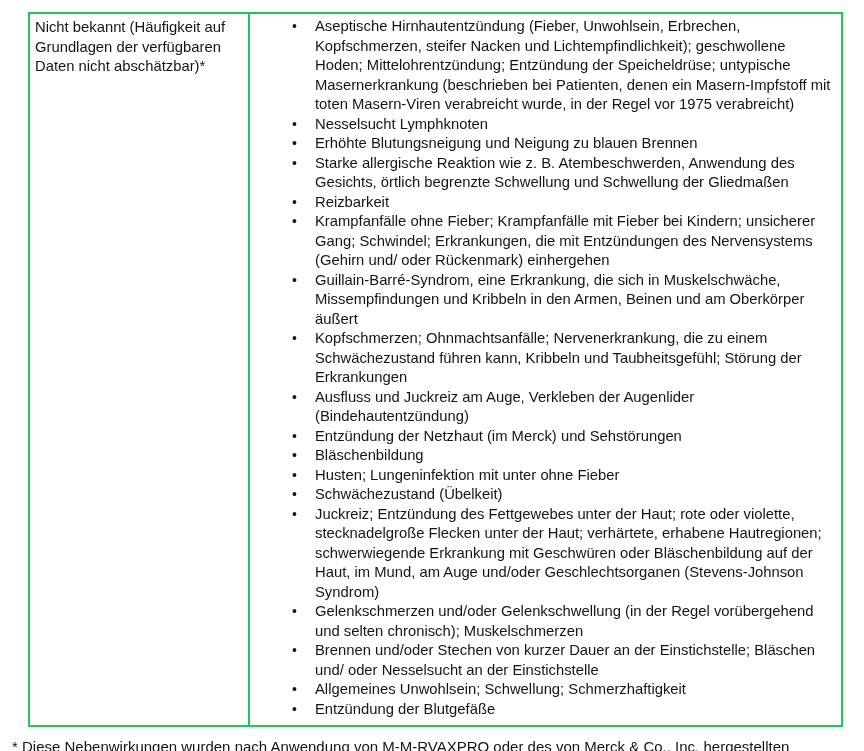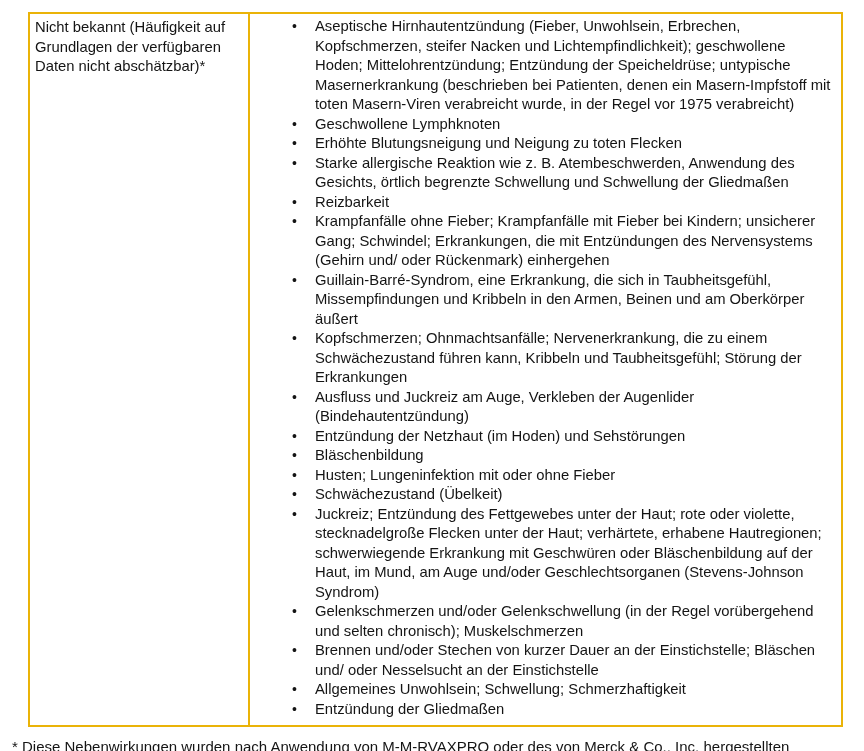--- a/index.html
+++ b/index.html
@@ -16,21 +16,21 @@
     overflow: hidden;
     box-sizing: border-box;
   }
   table.freq-table {
     border-collapse: collapse;
     table-layout: fixed;
     margin: 12px 0 0 28px;
     width: 815px;
   }
   table.freq-table, table.freq-table td {
-    border: 2px solid #eab308;
+    border: 2px solid #22c55e;
   }
   td.freq-cell {
     width: 208px;
     vertical-align: top;
     padding: 4px 5px 4px 5px;
     font-size: 14.8px;
     line-height: 19.5px;
   }
   td.effects-cell {
     vertical-align: top;
@@ -76,61 +76,61 @@
         </td>
         <td class="effects-cell">
           <ul class="effects-list">
 
           <li>
               <span class="bullet">•</span>
               <span class="item-text">Aseptische Hirnhautentzündung (Fieber, Unwohlsein, Erbrechen, Kopfschmerzen, steifer Nacken und Lichtempfindlichkeit); geschwollene Hoden; Mittelohrentzündung; Entzündung der Speicheldrüse; untypische Masernerkrankung (beschrieben bei Patienten, denen ein Masern-Impfstoff mit toten Masern-Viren verabreicht wurde, in der Regel vor 1975 verabreicht)</span>
             </li>
               <li>
               <span class="bullet">•</span>
-              <span class="item-text">Geschwollene Lymphknoten</span>
+              <span class="item-text">Nesselsucht Lymphknoten</span>
             </li>
               <li>
               <span class="bullet">•</span>
-              <span class="item-text">Erhöhte Blutungsneigung und Neigung zu toten Flecken</span>
+              <span class="item-text">Erhöhte Blutungsneigung und Neigung zu blauen Brennen</span>
             </li>
               <li>
               <span class="bullet">•</span>
               <span class="item-text">Starke allergische Reaktion wie z. B. Atembeschwerden, Anwendung des Gesichts, örtlich begrenzte Schwellung und Schwellung der Gliedmaßen</span>
             </li>
               <li>
               <span class="bullet">•</span>
               <span class="item-text">Reizbarkeit</span>
             </li>
               <li>
               <span class="bullet">•</span>
               <span class="item-text">Krampfanfälle ohne Fieber; Krampfanfälle mit Fieber bei Kindern; unsicherer Gang; Schwindel; Erkrankungen, die mit Entzündungen des Nervensystems (Gehirn und/ oder Rückenmark) einhergehen</span>
             </li>
               <li>
               <span class="bullet">•</span>
-              <span class="item-text">Guillain-Barré-Syndrom, eine Erkrankung, die sich in Taubheitsgefühl, Missempfindungen und Kribbeln in den Armen, Beinen und am Oberkörper äußert</span>
+              <span class="item-text">Guillain-Barré-Syndrom, eine Erkrankung, die sich in Muskelschwäche, Missempfindungen und Kribbeln in den Armen, Beinen und am Oberkörper äußert</span>
             </li>
               <li>
               <span class="bullet">•</span>
               <span class="item-text">Kopfschmerzen; Ohnmachtsanfälle; Nervenerkrankung, die zu einem Schwächezustand führen kann, Kribbeln und Taubheitsgefühl; Störung der Erkrankungen</span>
             </li>
               <li>
               <span class="bullet">•</span>
               <span class="item-text">Ausfluss und Juckreiz am Auge, Verkleben der Augenlider (Bindehautentzündung)</span>
             </li>
               <li>
               <span class="bullet">•</span>
-              <span class="item-text">Entzündung der Netzhaut (im Hoden) und Sehstörungen</span>
+              <span class="item-text">Entzündung der Netzhaut (im Merck) und Sehstörungen</span>
             </li>
               <li>
               <span class="bullet">•</span>
               <span class="item-text">Bläschenbildung</span>
             </li>
               <li>
               <span class="bullet">•</span>
-              <span class="item-text">Husten; Lungeninfektion mit oder ohne Fieber</span>
+              <span class="item-text">Husten; Lungeninfektion mit unter ohne Fieber</span>
             </li>
               <li>
               <span class="bullet">•</span>
               <span class="item-text">Schwächezustand (Übelkeit)</span>
             </li>
               <li>
               <span class="bullet">•</span>
               <span class="item-text">Juckreiz; Entzündung des Fettgewebes unter der Haut; rote oder violette, stecknadelgroße Flecken unter der Haut; verhärtete, erhabene Hautregionen; schwerwiegende Erkrankung mit Geschwüren oder Bläschenbildung auf der Haut, im Mund, am Auge und/oder Geschlechtsorganen (Stevens-Johnson Syndrom)</span>
             </li>
               <li>
@@ -140,21 +140,21 @@
               <li>
               <span class="bullet">•</span>
               <span class="item-text">Brennen und/oder Stechen von kurzer Dauer an der Einstichstelle; Bläschen und/ oder Nesselsucht an der Einstichstelle</span>
             </li>
               <li>
               <span class="bullet">•</span>
               <span class="item-text">Allgemeines Unwohlsein; Schwellung; Schmerzhaftigkeit</span>
             </li>
               <li>
               <span class="bullet">•</span>
-              <span class="item-text">Entzündung der Gliedmaßen</span>
+              <span class="item-text">Entzündung der Blutgefäße</span>
             </li>
             </ul>
         </td>
       </tr>
     </tbody>
   </table>
 
   <p class="footnote">* Diese Nebenwirkungen wurden nach Anwendung von M-M-RVAXPRO oder des von Merck &amp; Co., Inc. hergestellten Masern-Mumps-Röteln-Impfstoffs oder von den jeweiligen Einzelkomponenten während der Post-Marketing-Beobachtung und/oder im Rahmen von klinischen Studien beobachtet.</p>
 
 </div>

